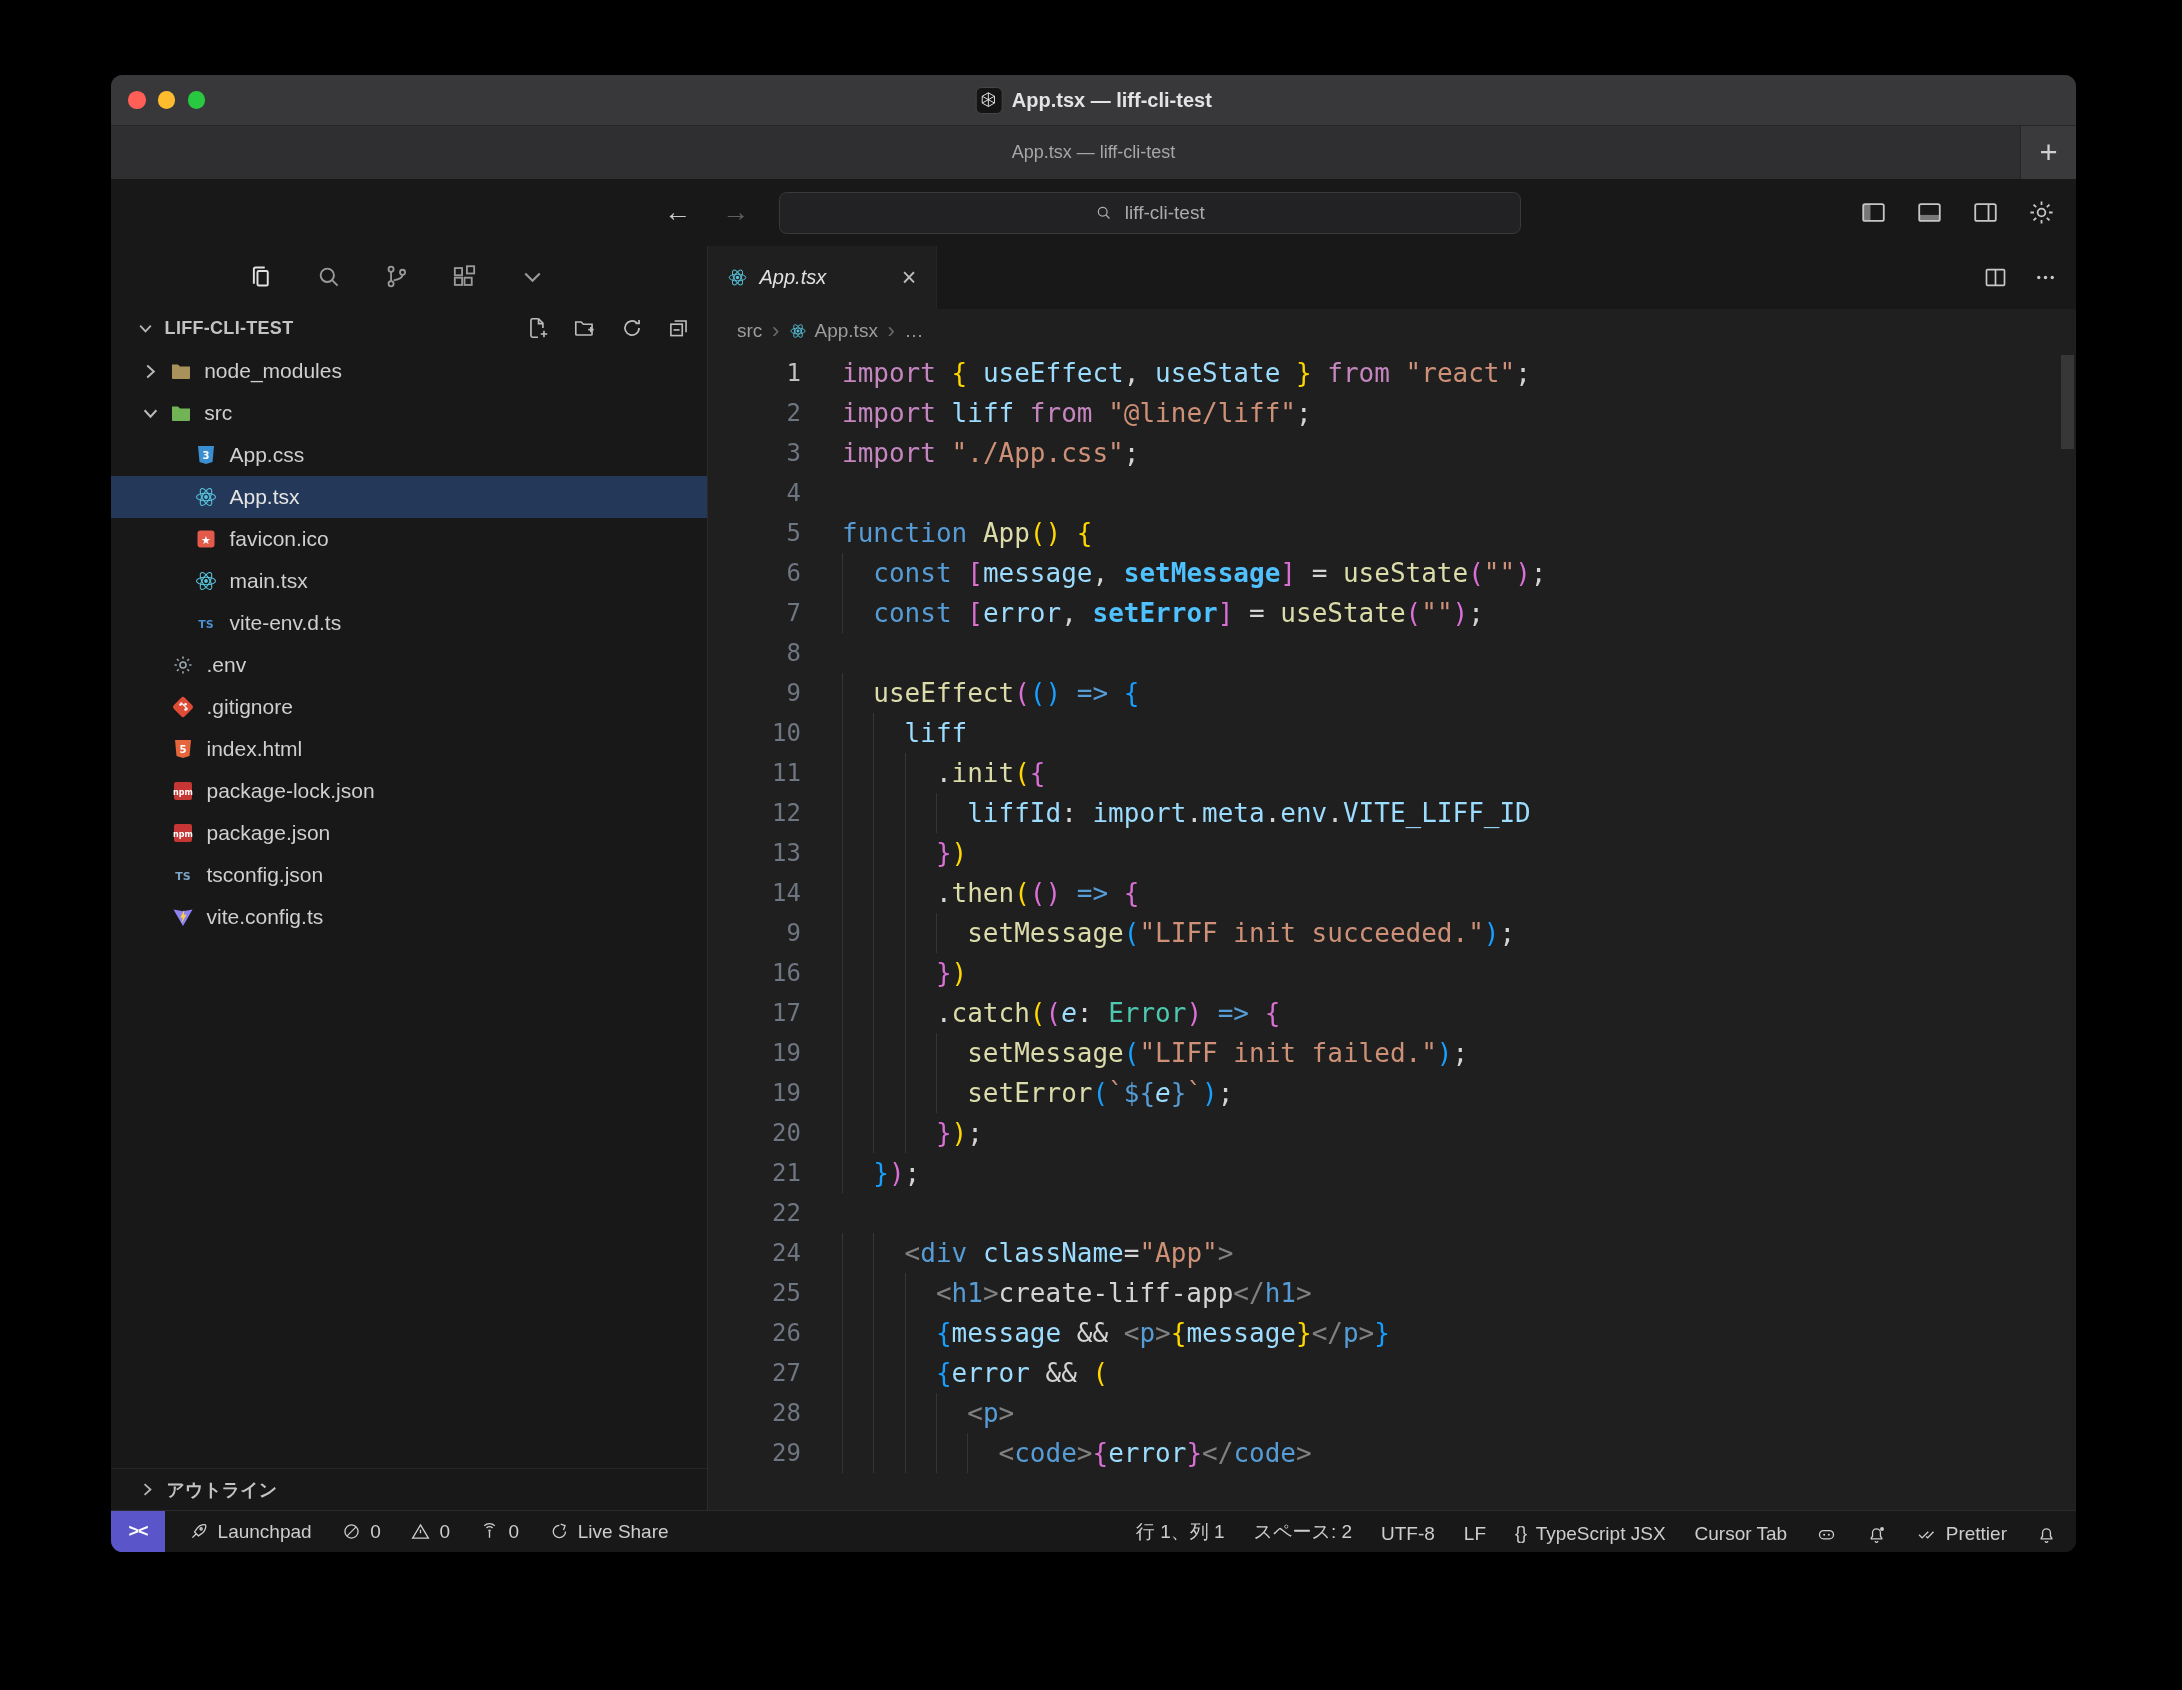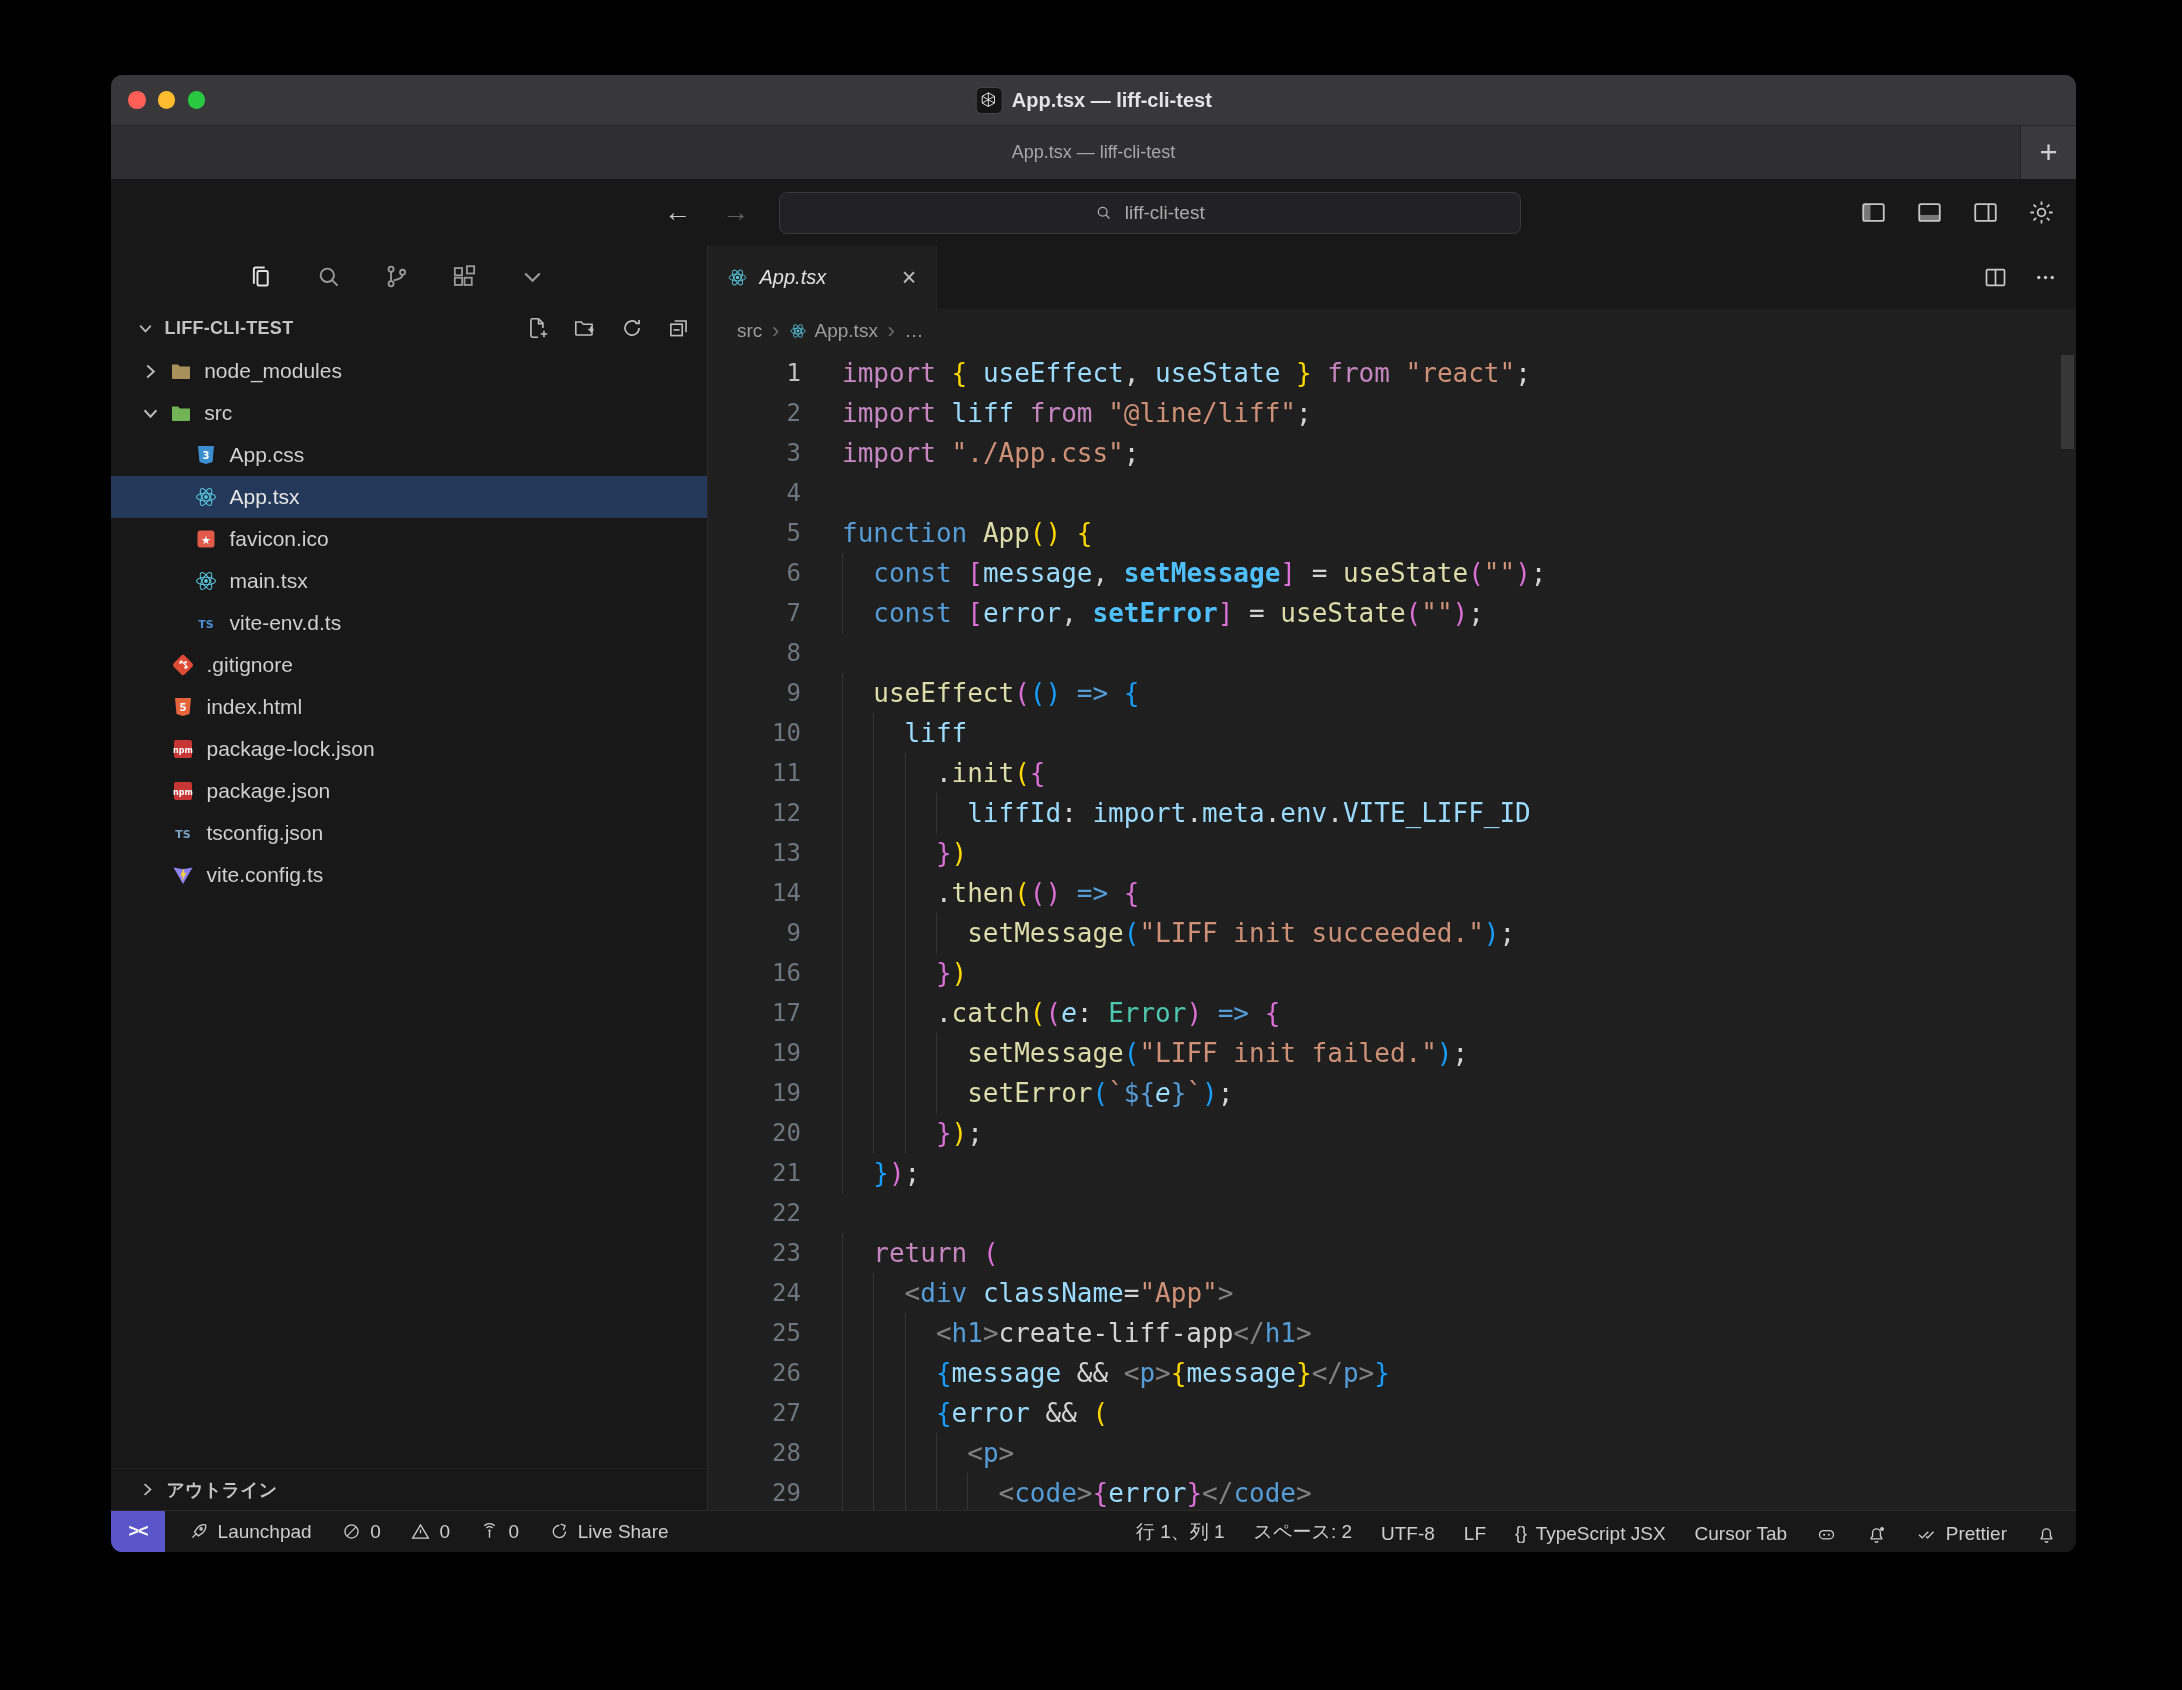--- a/index.html
+++ b/index.html
@@ -310,20 +310,29 @@
           <div class="tree-row" style="padding-left:83px">
             <span class="tree-icon">
               <svg viewBox="0 0 24 24" style="font-size:22px">
                 <text x="12" y="16.5" font-size="11" fill="#4a8fd1" text-anchor="middle" font-weight="bold" font-family="DejaVu Sans, sans-serif">TS</text>
               </svg>
             </span>
             <span class="tree-label">vite-env.d.ts</span>
           </div>
           <div class="tree-row" style="padding-left:60px">
             <span class="tree-icon">
+              <svg viewBox="0 0 24 24" fill="none" stroke="#9aa7b0" stroke-width="1.6">
+                <circle cx="12" cy="12" r="3"></circle>
+                <path d="M12 3.5v2.3M12 18.2v2.3M3.5 12h2.3M18.2 12h2.3M6 6l1.7 1.7M16.3 16.3L18 18M18 6l-1.7 1.7M7.7 16.3L6 18"></path>
+              </svg>
+            </span>
+            <span class="tree-label">.env</span>
+          </div>
+          <div class="tree-row" style="padding-left:60px">
+            <span class="tree-icon">
               <svg viewBox="0 0 24 24">
                 <rect x="4.2" y="4.2" width="15.6" height="15.6" rx="2.5" transform="rotate(45 12 12)" fill="#de4c36"></rect>
                 <g stroke="#fff" stroke-width="1.2">
                   <path d="M9.8 7.3l7 7"></path>
                 </g>
                 <circle cx="9.5" cy="9.5" r="1.3" fill="#fff"></circle>
                 <circle cx="14.6" cy="14.6" r="1.3" fill="#fff"></circle>
                 <circle cx="14.6" cy="9.2" r="1.3" fill="#fff"></circle>
               </svg>
             </span>
@@ -524,24 +533,20 @@
           </div>
           <div class="code-line">
             <div class="ln">21</div>
             <div class="lc"><i class="guide" style="left:0ch"></i><span class="ind" style="width:2ch"></span><span class="c-3">}</span><span class="c-2">)</span><span class="c-p">;</span></div>
           </div>
           <div class="code-line">
             <div class="ln">22</div>
             <div class="lc"><span class="ind" style="width:0ch"></span></div>
           </div>
           <div class="code-line">
-            <div class="ln">23</div>
-            <div class="lc"><i class="guide" style="left:0ch"></i><span class="ind" style="width:2ch"></span><span class="c-k">return</span><span class="c-p"> </span><span class="c-2">(</span></div>
-          </div>
-          <div class="code-line">
             <div class="ln">24</div>
             <div class="lc"><i class="guide" style="left:0ch"></i><i class="guide" style="left:2ch"></i><span class="ind" style="width:4ch"></span><span class="c-a">&lt;</span><span class="c-t">div</span><span class="c-p"> </span><span class="c-A">className</span><span class="c-p">=</span><span class="c-s">"App"</span><span class="c-a">&gt;</span></div>
           </div>
           <div class="code-line">
             <div class="ln">25</div>
             <div class="lc"><i class="guide" style="left:0ch"></i><i class="guide" style="left:2ch"></i><i class="guide" style="left:4ch"></i><span class="ind" style="width:6ch"></span><span class="c-a">&lt;</span><span class="c-t">h1</span><span class="c-a">&gt;</span><span class="c-x">create-liff-app</span><span class="c-a">&lt;/</span><span class="c-t">h1</span><span class="c-a">&gt;</span></div>
           </div>
           <div class="code-line">
             <div class="ln">26</div>
             <div class="lc"><i class="guide" style="left:0ch"></i><i class="guide" style="left:2ch"></i><i class="guide" style="left:4ch"></i><span class="ind" style="width:6ch"></span><span class="c-3">{</span><span class="c-v">message</span><span class="c-p"> </span><span class="c-p">&amp;&amp;</span><span class="c-p"> </span><span class="c-a">&lt;</span><span class="c-t">p</span><span class="c-a">&gt;</span><span class="c-1">{</span><span class="c-v">message</span><span class="c-1">}</span><span class="c-a">&lt;/</span><span class="c-t">p</span><span class="c-a">&gt;</span><span class="c-3">}</span></div>

